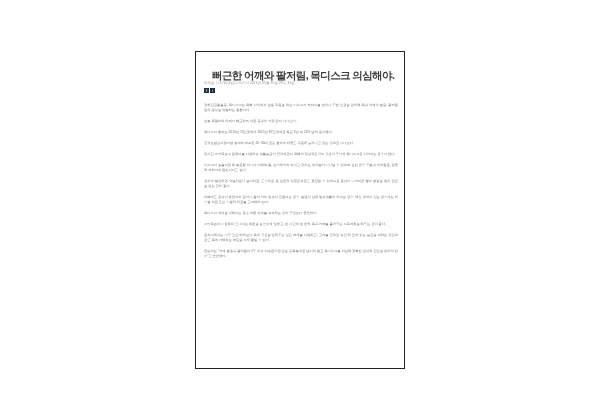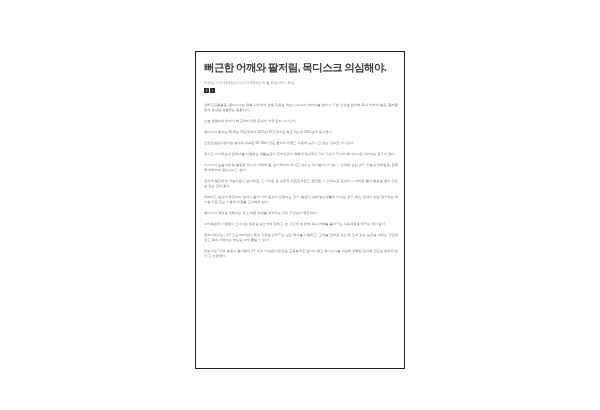--- a/index.html
+++ b/index.html
@@ -28,21 +28,21 @@
     box-sizing: border-box;
     border: 1px solid #222222;
     background: #ffffff;
   }
 
   .title {
     position: absolute;
     left: 8px;
     top: 9px;
     width: 194px;
-    margin: 0;
+    margin: 8px;
     font-size: 10.5px;
     line-height: 13px;
     letter-spacing: -0.6px;
     font-weight: 600;
     color: #3d3d3d;
     white-space: nowrap;
     overflow: hidden;
   }
 
   

